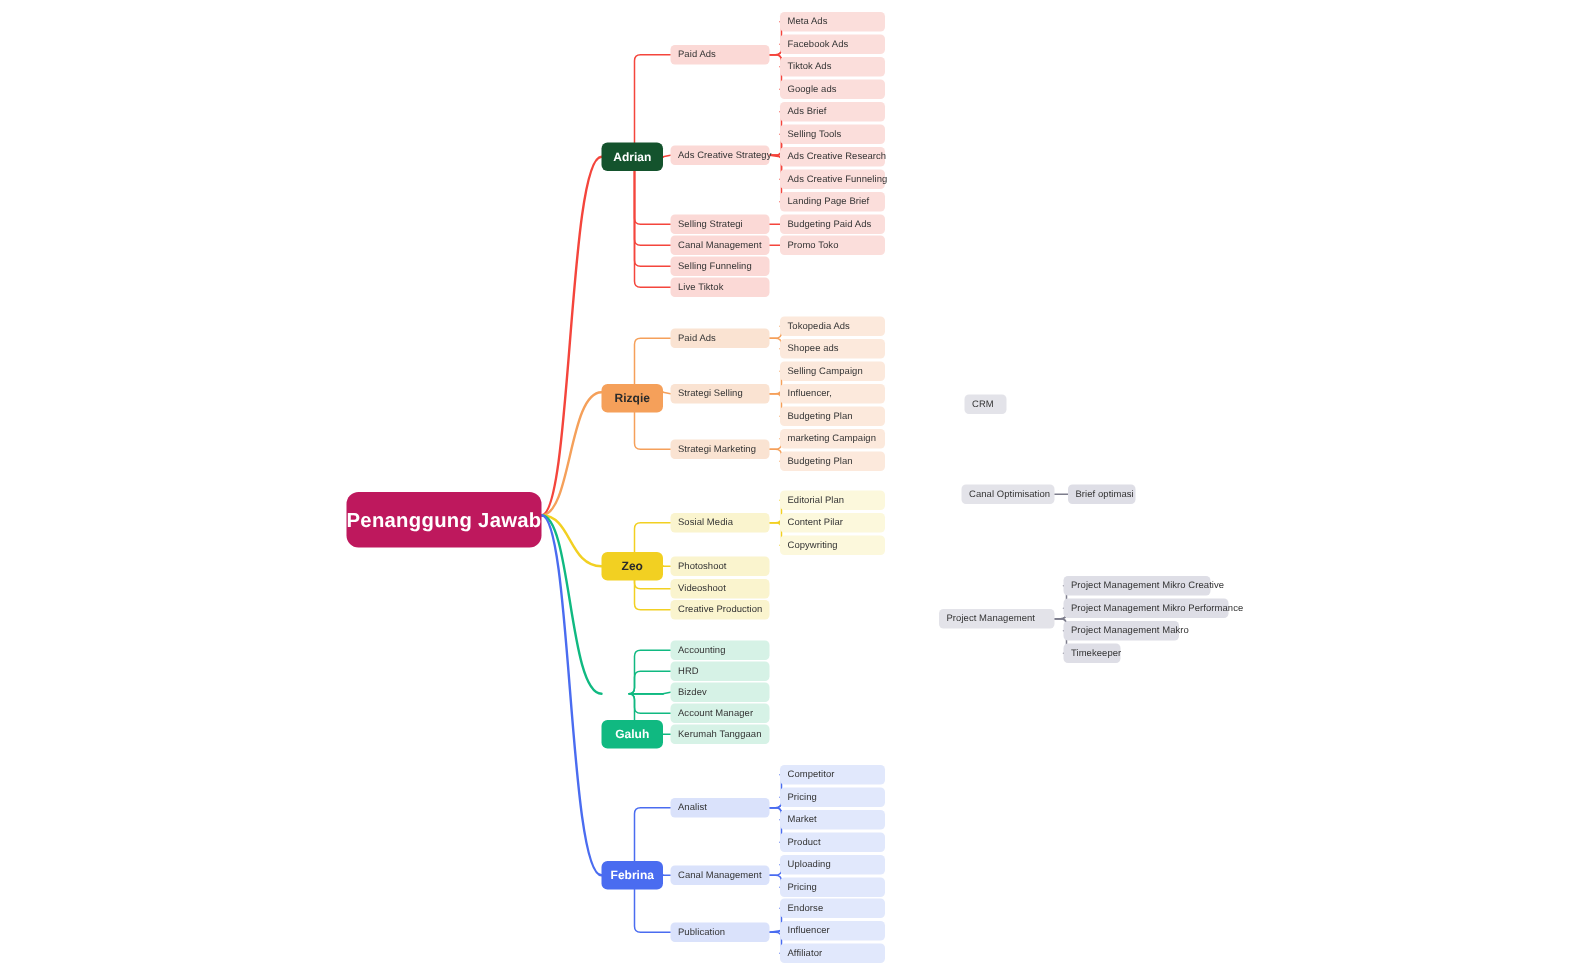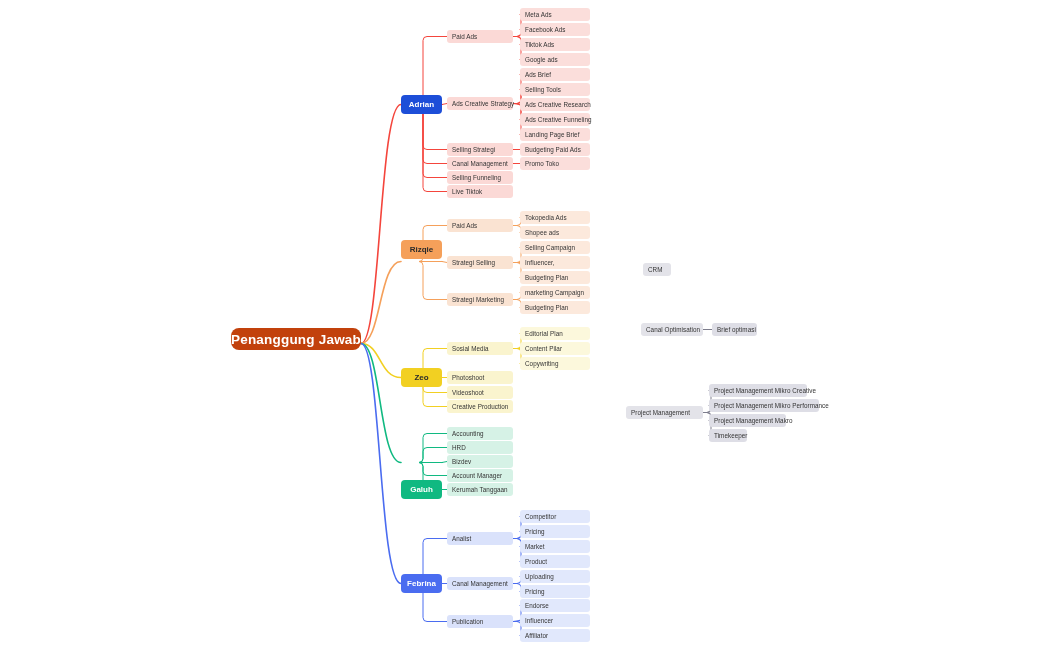--- a/index.html
+++ b/index.html
@@ -10,32 +10,32 @@
     overflow:hidden;
     position:relative;
   }
   #canvas{position:relative;width:1050px;height:650px;}
   svg#links{position:absolute;left:0;top:0;width:1050px;height:650px;pointer-events:none;}
 
   .node{position:absolute;box-sizing:border-box;display:flex;align-items:center;white-space:nowrap;}
 
   
   .root{
-    left:231px;top:328px;width:130px;height:22px;
-    background:#c2410c;border-radius:8px;
+    left:231px;top:328px;width:130px;height:37px;
+    background:#be185d;border-radius:8px;
     color:#ffffff;font-size:13.5px;font-weight:bold;
     justify-content:center;letter-spacing:.2px;
   }
 
   
   .badge{
     width:41px;height:19px;border-radius:4px;
     font-size:8px;font-weight:bold;justify-content:center;
   }
-  .badge.red   {background:#1d4ed8;color:#ffffff;}
+  .badge.red   {background:#14532d;color:#ffffff;}
   .badge.orange{background:#F5A05A;color:#2b2b2b;}
   .badge.yellow{background:#F2D022;color:#2b2b2b;}
   .badge.green {background:#10B981;color:#ffffff;}
   .badge.blue  {background:#4A6CF0;color:#ffffff;}
 
   
   .chip{
     height:13px;border-radius:3px;
     font-size:6.3px;color:#333333;
     padding-left:5px;letter-spacing:.05px;
@@ -132,21 +132,21 @@
       <div class="node chip c-redL" style="left: 520px; top: 83px; width: 70px; height: 13px;">Selling Tools</div>
       <div class="node chip c-redL" style="left: 520px; top: 98px; width: 70px; height: 13px;">Ads Creative Research</div>
       <div class="node chip c-redL" style="left: 520px; top: 113px; width: 70px; height: 13px;">Ads Creative Funneling</div>
       <div class="node chip c-redL" style="left: 520px; top: 128px; width: 70px; height: 13px;">Landing Page Brief</div>
       <div class="node chip c-red" style="left: 447px; top: 143px; width: 66px; height: 13px;">Selling Strategi</div>
       <div class="node chip c-redL" style="left: 520px; top: 143px; width: 70px; height: 13px;">Budgeting Paid Ads</div>
       <div class="node chip c-red" style="left: 447px; top: 157px; width: 66px; height: 13px;">Canal Management</div>
       <div class="node chip c-redL" style="left: 520px; top: 157px; width: 70px; height: 13px;">Promo Toko</div>
       <div class="node chip c-red" style="left: 447px; top: 171px; width: 66px; height: 13px;">Selling Funneling</div>
       <div class="node chip c-red" style="left: 447px; top: 185px; width: 66px; height: 13px;">Live Tiktok</div>
-      <div class="node badge orange" style="left: 401px; top: 240px;">Rizqie</div>
+      <div class="node badge orange" style="left: 401px; top: 256px;">Rizqie</div>
       <div class="node chip c-orange" style="left: 447px; top: 219px; width: 66px; height: 13px;">Paid Ads</div>
       <div class="node chip c-orangeL" style="left: 520px; top: 211px; width: 70px; height: 13px;">Tokopedia Ads</div>
       <div class="node chip c-orangeL" style="left: 520px; top: 226px; width: 70px; height: 13px;">Shopee ads</div>
       <div class="node chip c-orange" style="left: 447px; top: 256px; width: 66px; height: 13px;">Strategi Selling</div>
       <div class="node chip c-orangeL" style="left: 520px; top: 241px; width: 70px; height: 13px;">Selling Campaign</div>
       <div class="node chip c-orangeL" style="left: 520px; top: 256px; width: 70px; height: 13px;">Influencer,</div>
       <div class="node chip c-orangeL" style="left: 520px; top: 271px; width: 70px; height: 13px;">Budgeting Plan</div>
       <div class="node chip c-orange" style="left: 447px; top: 293px; width: 66px; height: 13px;">Strategi Marketing</div>
       <div class="node chip c-orangeL" style="left: 520px; top: 286px; width: 70px; height: 13px;">marketing Campaign</div>
       <div class="node chip c-orangeL" style="left: 520px; top: 301px; width: 70px; height: 13px;">Budgeting Plan</div>

